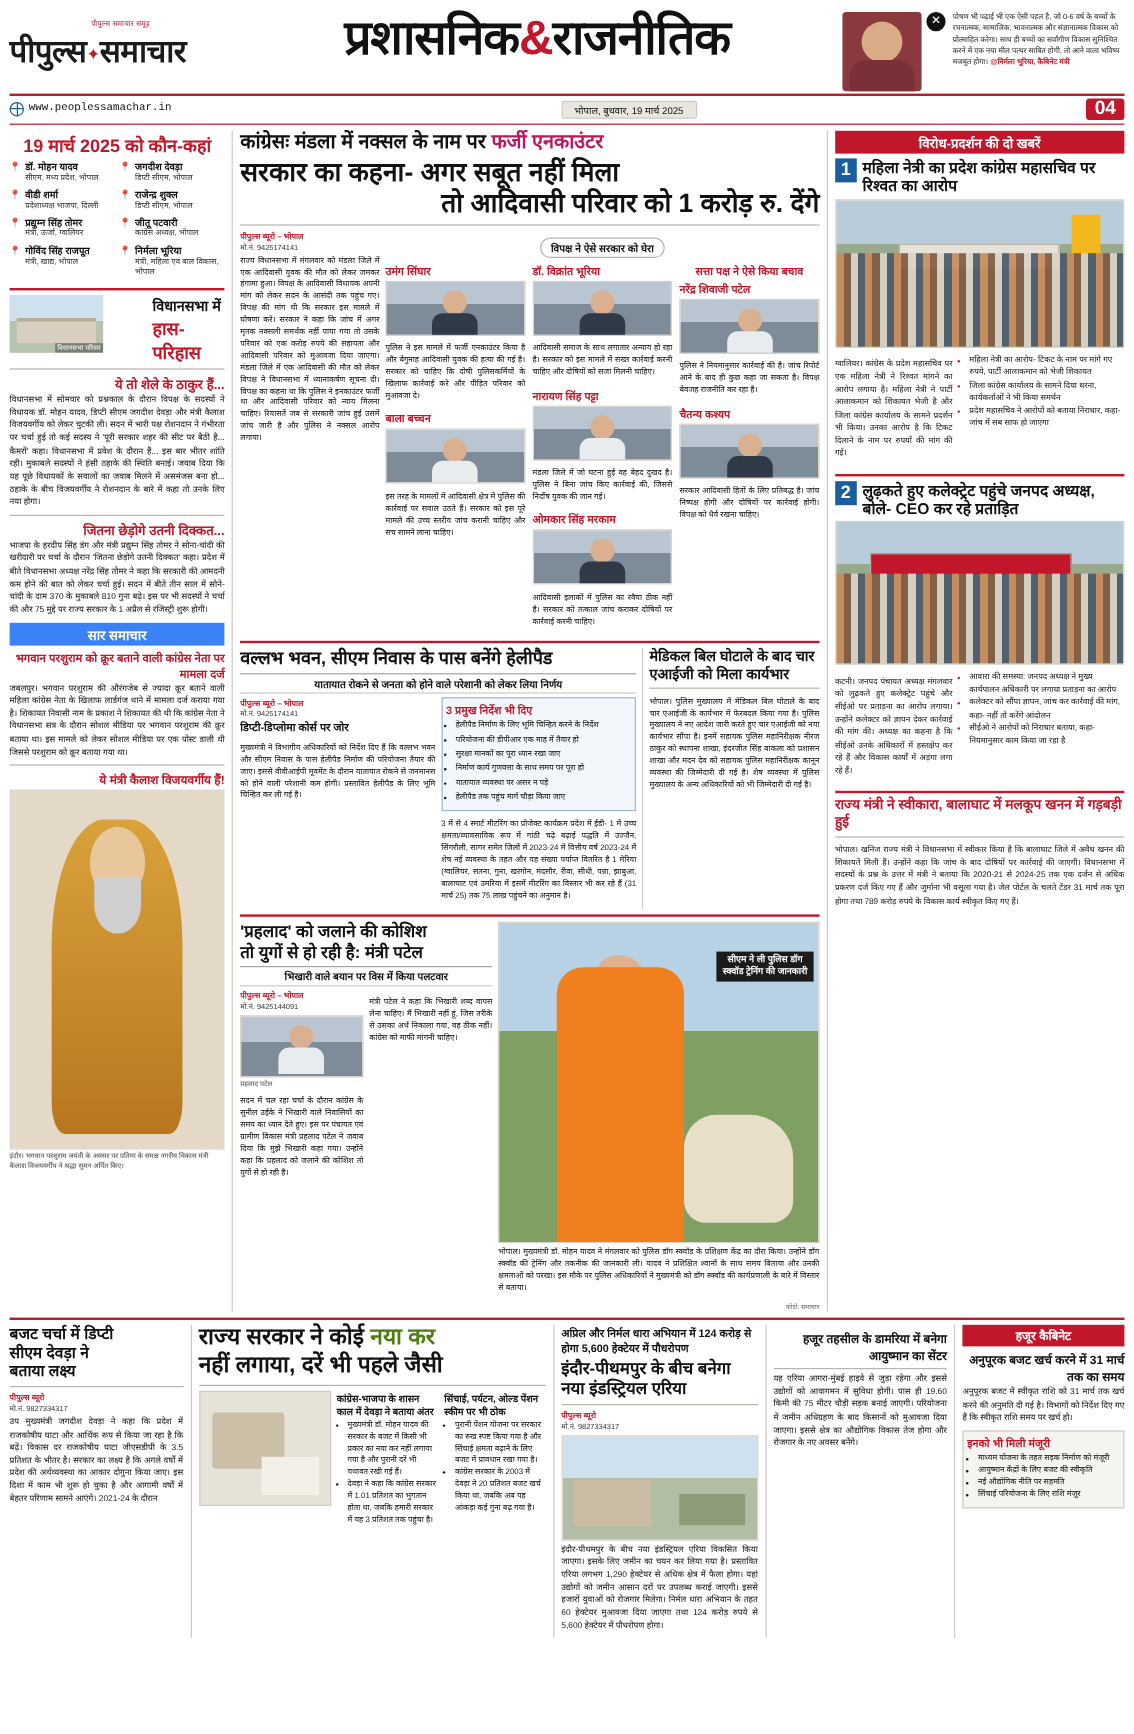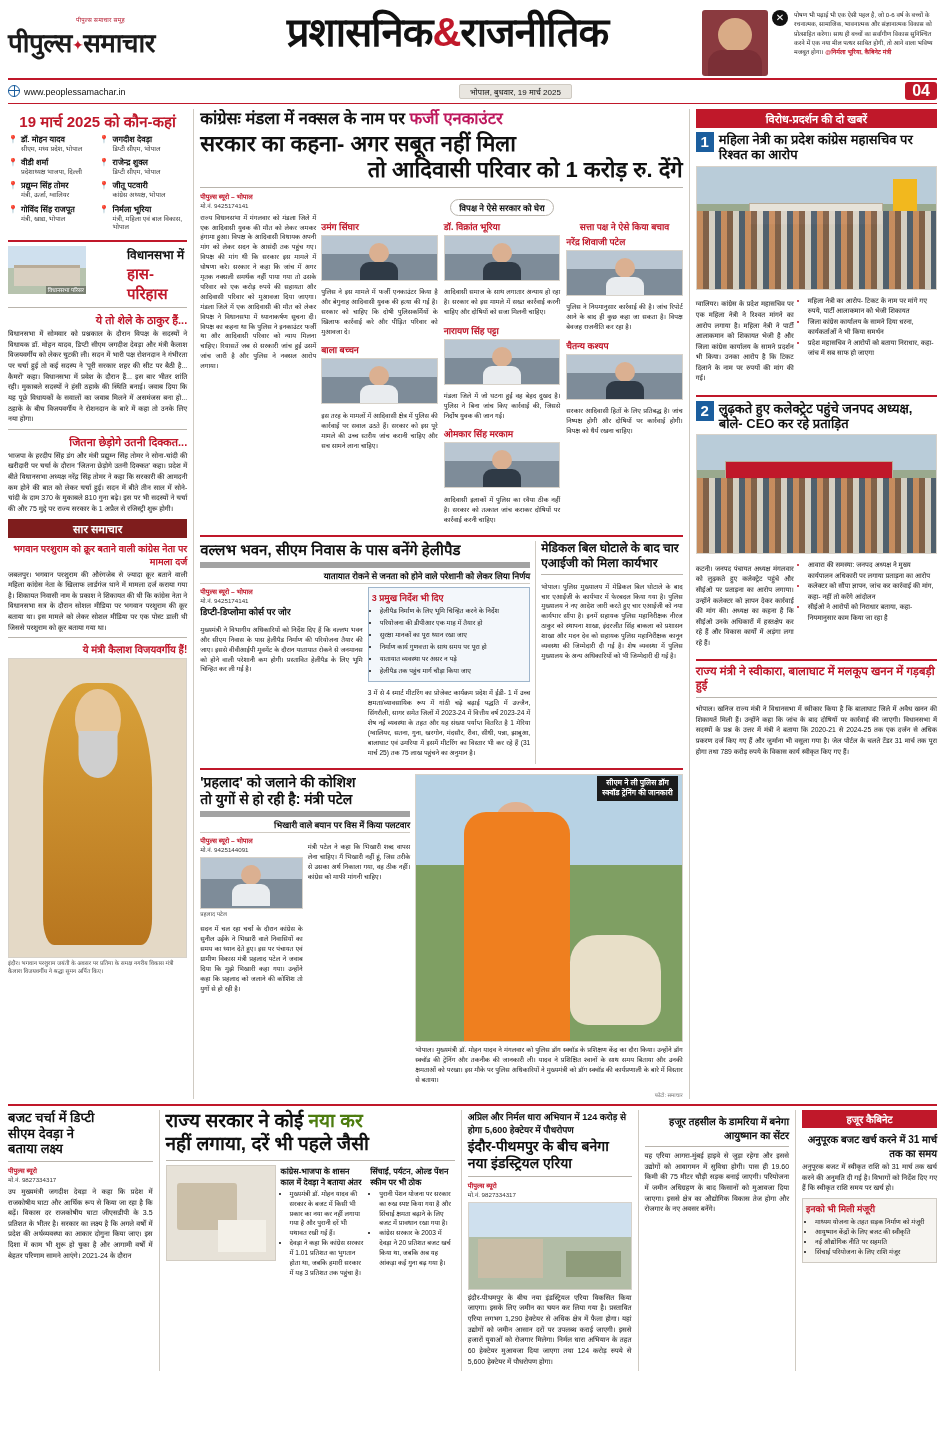--- a/index.html
+++ b/index.html
@@ -26,21 +26,21 @@
   .mh-right { width:235px; display:flex; align-items:flex-start; gap:4px; padding-top:4px; }
   .mh-portrait { width:66px; height:66px; border-radius:3px; overflow:hidden; position:relative;
     background: radial-gradient(circle at 50% 38%, #e9c7a4 0 26%, #8a3a3f 27% 100%); }
   .mh-portrait:before { content:""; position:absolute; left:16px; top:8px; width:34px; height:34px; border-radius:50%; background:#d9ab86; }
   .mh-portrait:after { content:""; position:absolute; left:6px; top:40px; width:54px; height:30px; border-radius:14px 14px 0 0; background:#7b2f36; }
   .mh-quote { font-size:6.2px; line-height:1.5; color:#1b1b1b; flex:1; }
   .mh-quote .handle { color:#c0182a; font-weight:bold; }
   .mh-x { width:16px; height:16px; border-radius:50%; background:#111; color:#fff; font-size:10px; text-align:center; line-height:16px; flex:none; margin-right:2px;}
 
   .mh-bar { display:flex; align-items:center; justify-content:space-between; border-bottom:1px solid #c0182a; padding:2px 0 3px; }
-  .mh-site { font-size:9px; display:flex; align-items:flex-end; gap:4px; }
+  .mh-site { font-size:9px; display:flex; align-items:flex-start; gap:4px;font-family:Liberation Mono, monospace; }
   .globe { width:12px; height:12px; border-radius:50%; border:1.4px solid #1b5e9e; position:relative; display:inline-block; }
   .globe:before { content:""; position:absolute; left:-1.4px; top:4px; width:12px; height:1.3px; background:#1b5e9e; }
   .globe:after { content:""; position:absolute; left:4.5px; top:-1.4px; width:1.3px; height:12px; background:#1b5e9e; }
   .mh-date { font-size:8px; background:#e9e6e0; border:1px solid #cfcac2; padding:1px 10px; border-radius:2px; }
   .mh-pg { background:#c0182a; color:#fff; font-weight:bold; font-size:16px; padding:0 7px; border-radius:3px; }
 
   
   .body-grid { display:flex; gap:6px; margin-top:5px; }
   .col-left { width:182px; }
   .col-mid { width:490px; }
@@ -61,21 +61,21 @@
 
   .photo { background:#cfd3cd; position:relative; overflow:hidden; }
   .ph-sky { position:absolute; inset:0; background:linear-gradient(#cfe0ee 0 45%, #b7c3ae 45% 100%); }
   .ph-bld { position:absolute; left:8%; bottom:18%; width:84%; height:42%; background:#d8cfc0; border-top:3px solid #b9ac98; }
   .ph-cap { position:absolute; right:0; bottom:0; font-size:5.6px; color:#fff; background:rgba(0,0,0,.35); padding:0 2px; }
 
   .sec-title { font-size:12px; font-weight:bold;margin-left:36px; }
   .sec-title .red { color:#c0182a; }
   .sub-h { font-size:11px; font-weight:bold; color:#c0182a; margin:4px 0 2px;text-align:right; }
   p.body { font-size:7px; line-height:1.52; text-align:justify; margin:0 0 4px; }
-  .sar-head { background:#7f1d1d; color:#fff; font-size:11px; font-weight:bold; text-align:center; padding:2px 0; }
+  .sar-head { background:#3b82f6; color:#fff; font-size:11px; font-weight:bold; text-align:center; padding:2px 0; }
   .byline { font-size:6.6px; color:#c0182a; font-weight:bold; }
   .byline2 { font-size:6.2px; color:#333; }
 
   
   .lead-kicker { font-size:16.5px; font-weight:bold; line-height:1.2; }
   .lead-kicker .red { color:#be185d;margin-top:37px; }
   .lead-1 { font-size:22px; font-weight:bold; line-height:1.18; margin-top:2px; }
   .lead-2 { font-size:22px; font-weight:bold; line-height:1.18;text-align:right; }
   .pill { border:1px solid #b9b4ac; border-radius:10px; font-size:8.5px; font-weight:bold; text-align:center; padding:2px 8px; display:inline-block; }
   .pill-wrap { text-align:center; margin:5px 0 4px; }
@@ -85,21 +85,21 @@
   .mug { width:100%; height:46px; background:linear-gradient(#b9c6d2 0 42%, #7e8c99 42% 100%); position:relative; overflow:hidden; border:1px solid #d7d2ca;}
   .mug:before { content:""; position:absolute; left:50%; top:7px; transform:translateX(-50%); width:20px; height:20px; border-radius:50%; background:#dbb091; }
   .mug:after { content:""; position:absolute; left:50%; top:26px; transform:translateX(-50%); width:38px; height:22px; border-radius:9px 9px 0 0; background:#2f3a46; }
   .mug.w:after { background:#e9ecef; }
   .tiny { font-size:6.6px; line-height:1.5; text-align:justify; }
   .bluebox { border:1px solid #9fb6cc; background:#f3f7fb; padding:3px; }
   .bullets { font-size:6.6px; line-height:1.5; padding-left:8px; margin:0; }
   .bullets li { margin-bottom:2px; }
 
   .mid-head-2 { font-size:15px; font-weight:bold; line-height:1.2; }
-  .mid-sub-2 { font-size:8.5px; font-weight:bold; text-align:right; border-top:6px solid #a3a3a3; border-bottom:1px solid #cfcac2; padding:2px 0; margin:3px 0; }
+  .mid-sub-2 { font-size:8.5px; font-weight:bold; text-align:center; border-top:1px solid #a3a3a3; border-bottom:1px solid #cfcac2; padding:2px 0; margin:3px 0; }
 
   
   .rt-head { background:#c0182a; color:#fff; font-size:11px; font-weight:bold; text-align:center; padding:2px 0; }
   .num-head { display:flex; gap:5px; align-items:flex-start; margin:4px 0 3px; }
   .numbox { background:#1b5e9e; color:#fff; font-size:15px; font-weight:bold; width:18px; height:20px; text-align:center; line-height:20px; flex:none; }
   .num-title { font-size:13px; font-weight:bold; line-height:1.18; }
   .proto { height:124px; background:linear-gradient(#b9ccd9 0 30%, #9aa98e 30% 100%); position:relative; overflow:hidden; border:1px solid #d7d2ca;}
   .proto .crowd { position:absolute; left:0; right:0; bottom:0; height:64%; background:repeating-linear-gradient(90deg,#c98a5a 0 6px,#7e5b42 6px 12px,#d9d2c6 12px 18px,#4a5a6a 18px 24px); opacity:.92; }
   .proto .banner { position:absolute; left:22%; top:30%; width:56%; height:18%; background:#e6e2d8; border:1px solid #b9ac98; }
   .proto .flag { position:absolute; right:8%; top:10%; width:10%; height:26%; background:#f2b81e; }
@@ -118,21 +118,21 @@
   .doc-photo:before { content:""; position:absolute; left:10%; top:18%; width:55%; height:50%; background:#cbbfa8; border-radius:3px; }
   .doc-photo:after { content:""; position:absolute; right:8%; bottom:8%; width:44%; height:34%; background:#f3f0e8; }
   .small-cap { font-size:5.8px; color:#444; margin-top:1px; }
   .mini-bul { font-size:6.6px; line-height:1.5; padding-left:9px; margin:2px 0; }
   .flex { display:flex; gap:5px; }
 
   .orange-photo { height:268px; background:linear-gradient(#b7d2e4 0 34%, #7f9f63 34% 100%); position:relative; overflow:hidden; border:1px solid #d7d2ca;}
   .orange-photo .man { position:absolute; left:18%; bottom:0; width:40%; height:86%; background:#ef7f1f; border-radius:22px 22px 0 0; }
   .orange-photo .head { position:absolute; left:30%; top:10%; width:15%; height:13%; border-radius:50%; background:#e0b191; }
   .orange-photo .dog { position:absolute; right:8%; bottom:6%; width:34%; height:34%; background:#e8dfc8; border-radius:30% 40% 20% 20%; }
-  .cap-dark { position:absolute; right:4px; top:1px; background:#1b1b1b; color:#fff; font-size:7.6px; font-weight:bold; padding:2px 5px; line-height:1.35; text-align:center;}
+  .cap-dark { position:absolute; right:4px; top:24px; background:#1b1b1b; color:#fff; font-size:7.6px; font-weight:bold; padding:2px 5px; line-height:1.35; text-align:center;}
 
   .statue { height:300px; background:linear-gradient(#e4d9c6 0 100%); position:relative; overflow:hidden; border:1px solid #d7d2ca; }
   .statue .fig { position:absolute; left:50%; transform:translateX(-50%); bottom:4%; width:62%; height:88%; background:linear-gradient(#d9a23a, #b8761f); border-radius:40% 40% 10% 10%; }
   .statue .face { position:absolute; left:50%; transform:translateX(-50%); top:10%; width:26%; height:20%; border-radius:50%; background:#e7c79b; }
   .statue .beard { position:absolute; left:50%; transform:translateX(-50%); top:24%; width:22%; height:16%; background:#cfcfcf; border-radius:0 0 50% 50%; }
 
   .pea-photo { height:88px; background:linear-gradient(#cfe0ee 0 40%, #b2bda6 40% 100%); position:relative; overflow:hidden; border:1px solid #d7d2ca;}
   .pea-photo:before { content:""; position:absolute; left:6%; bottom:12%; width:40%; height:46%; background:#c9bda6; }
   .pea-photo:after { content:""; position:absolute; right:6%; bottom:14%; width:34%; height:30%; background:#8f9c7b; }
 

